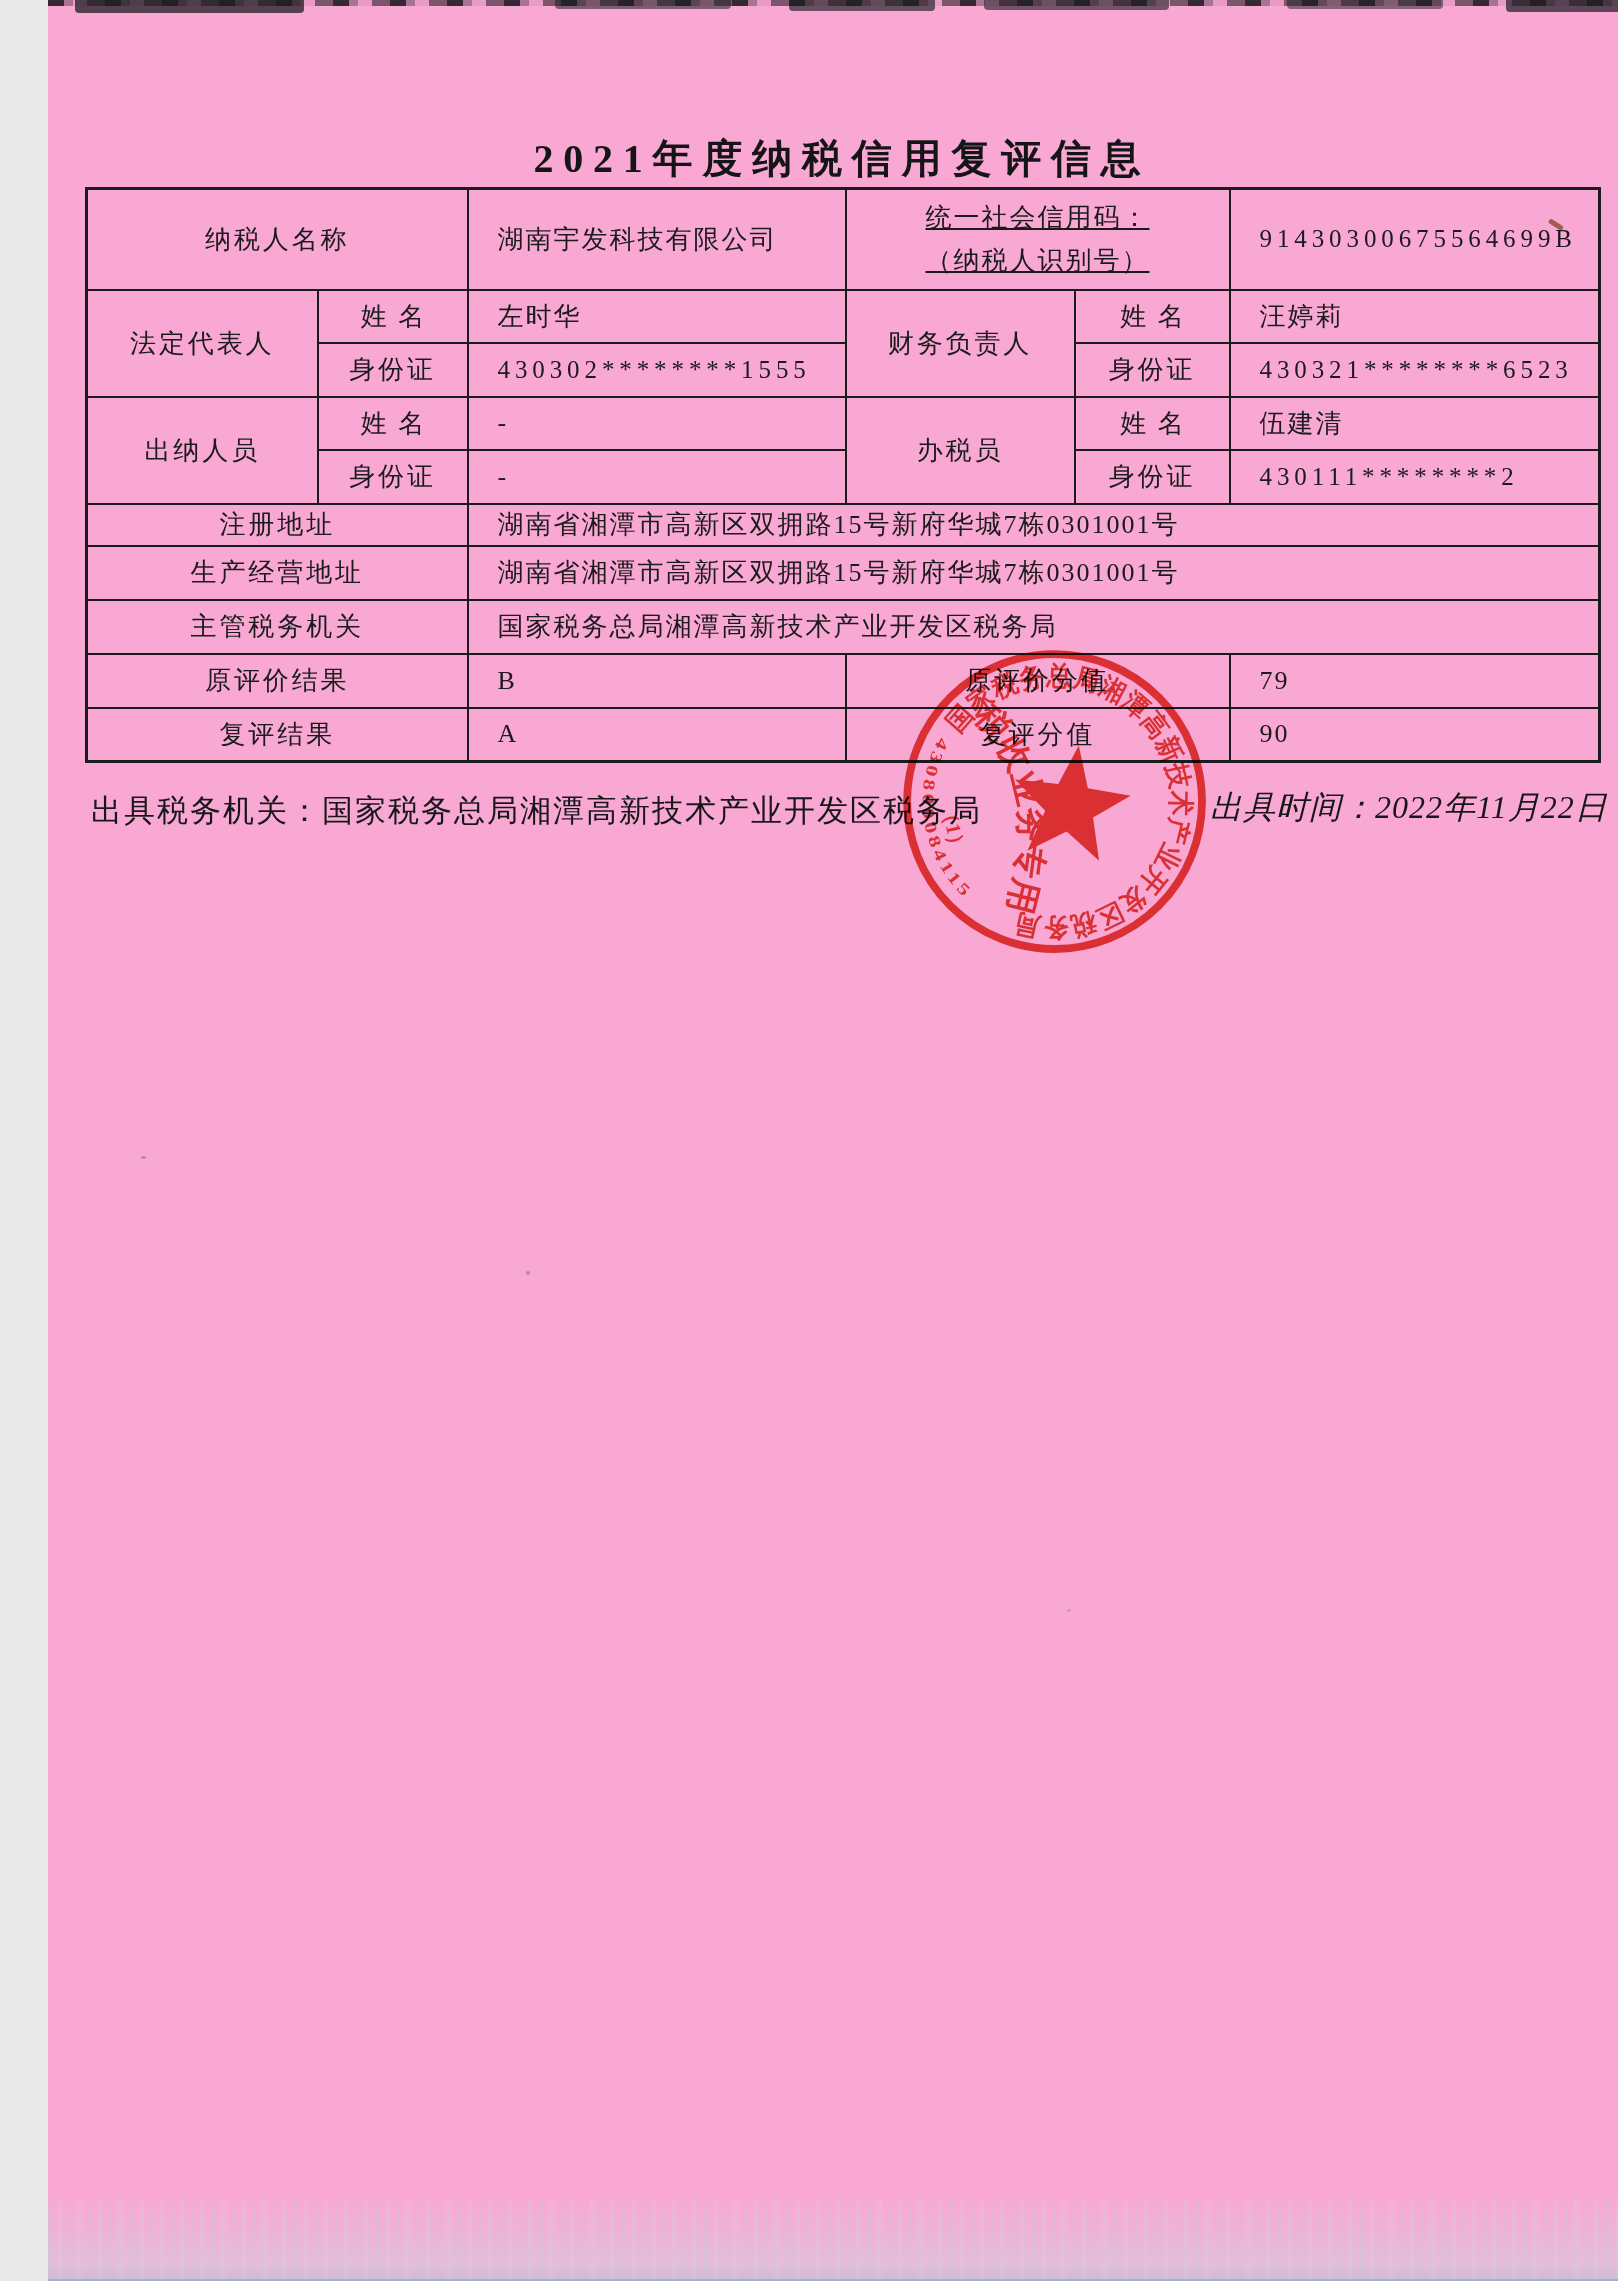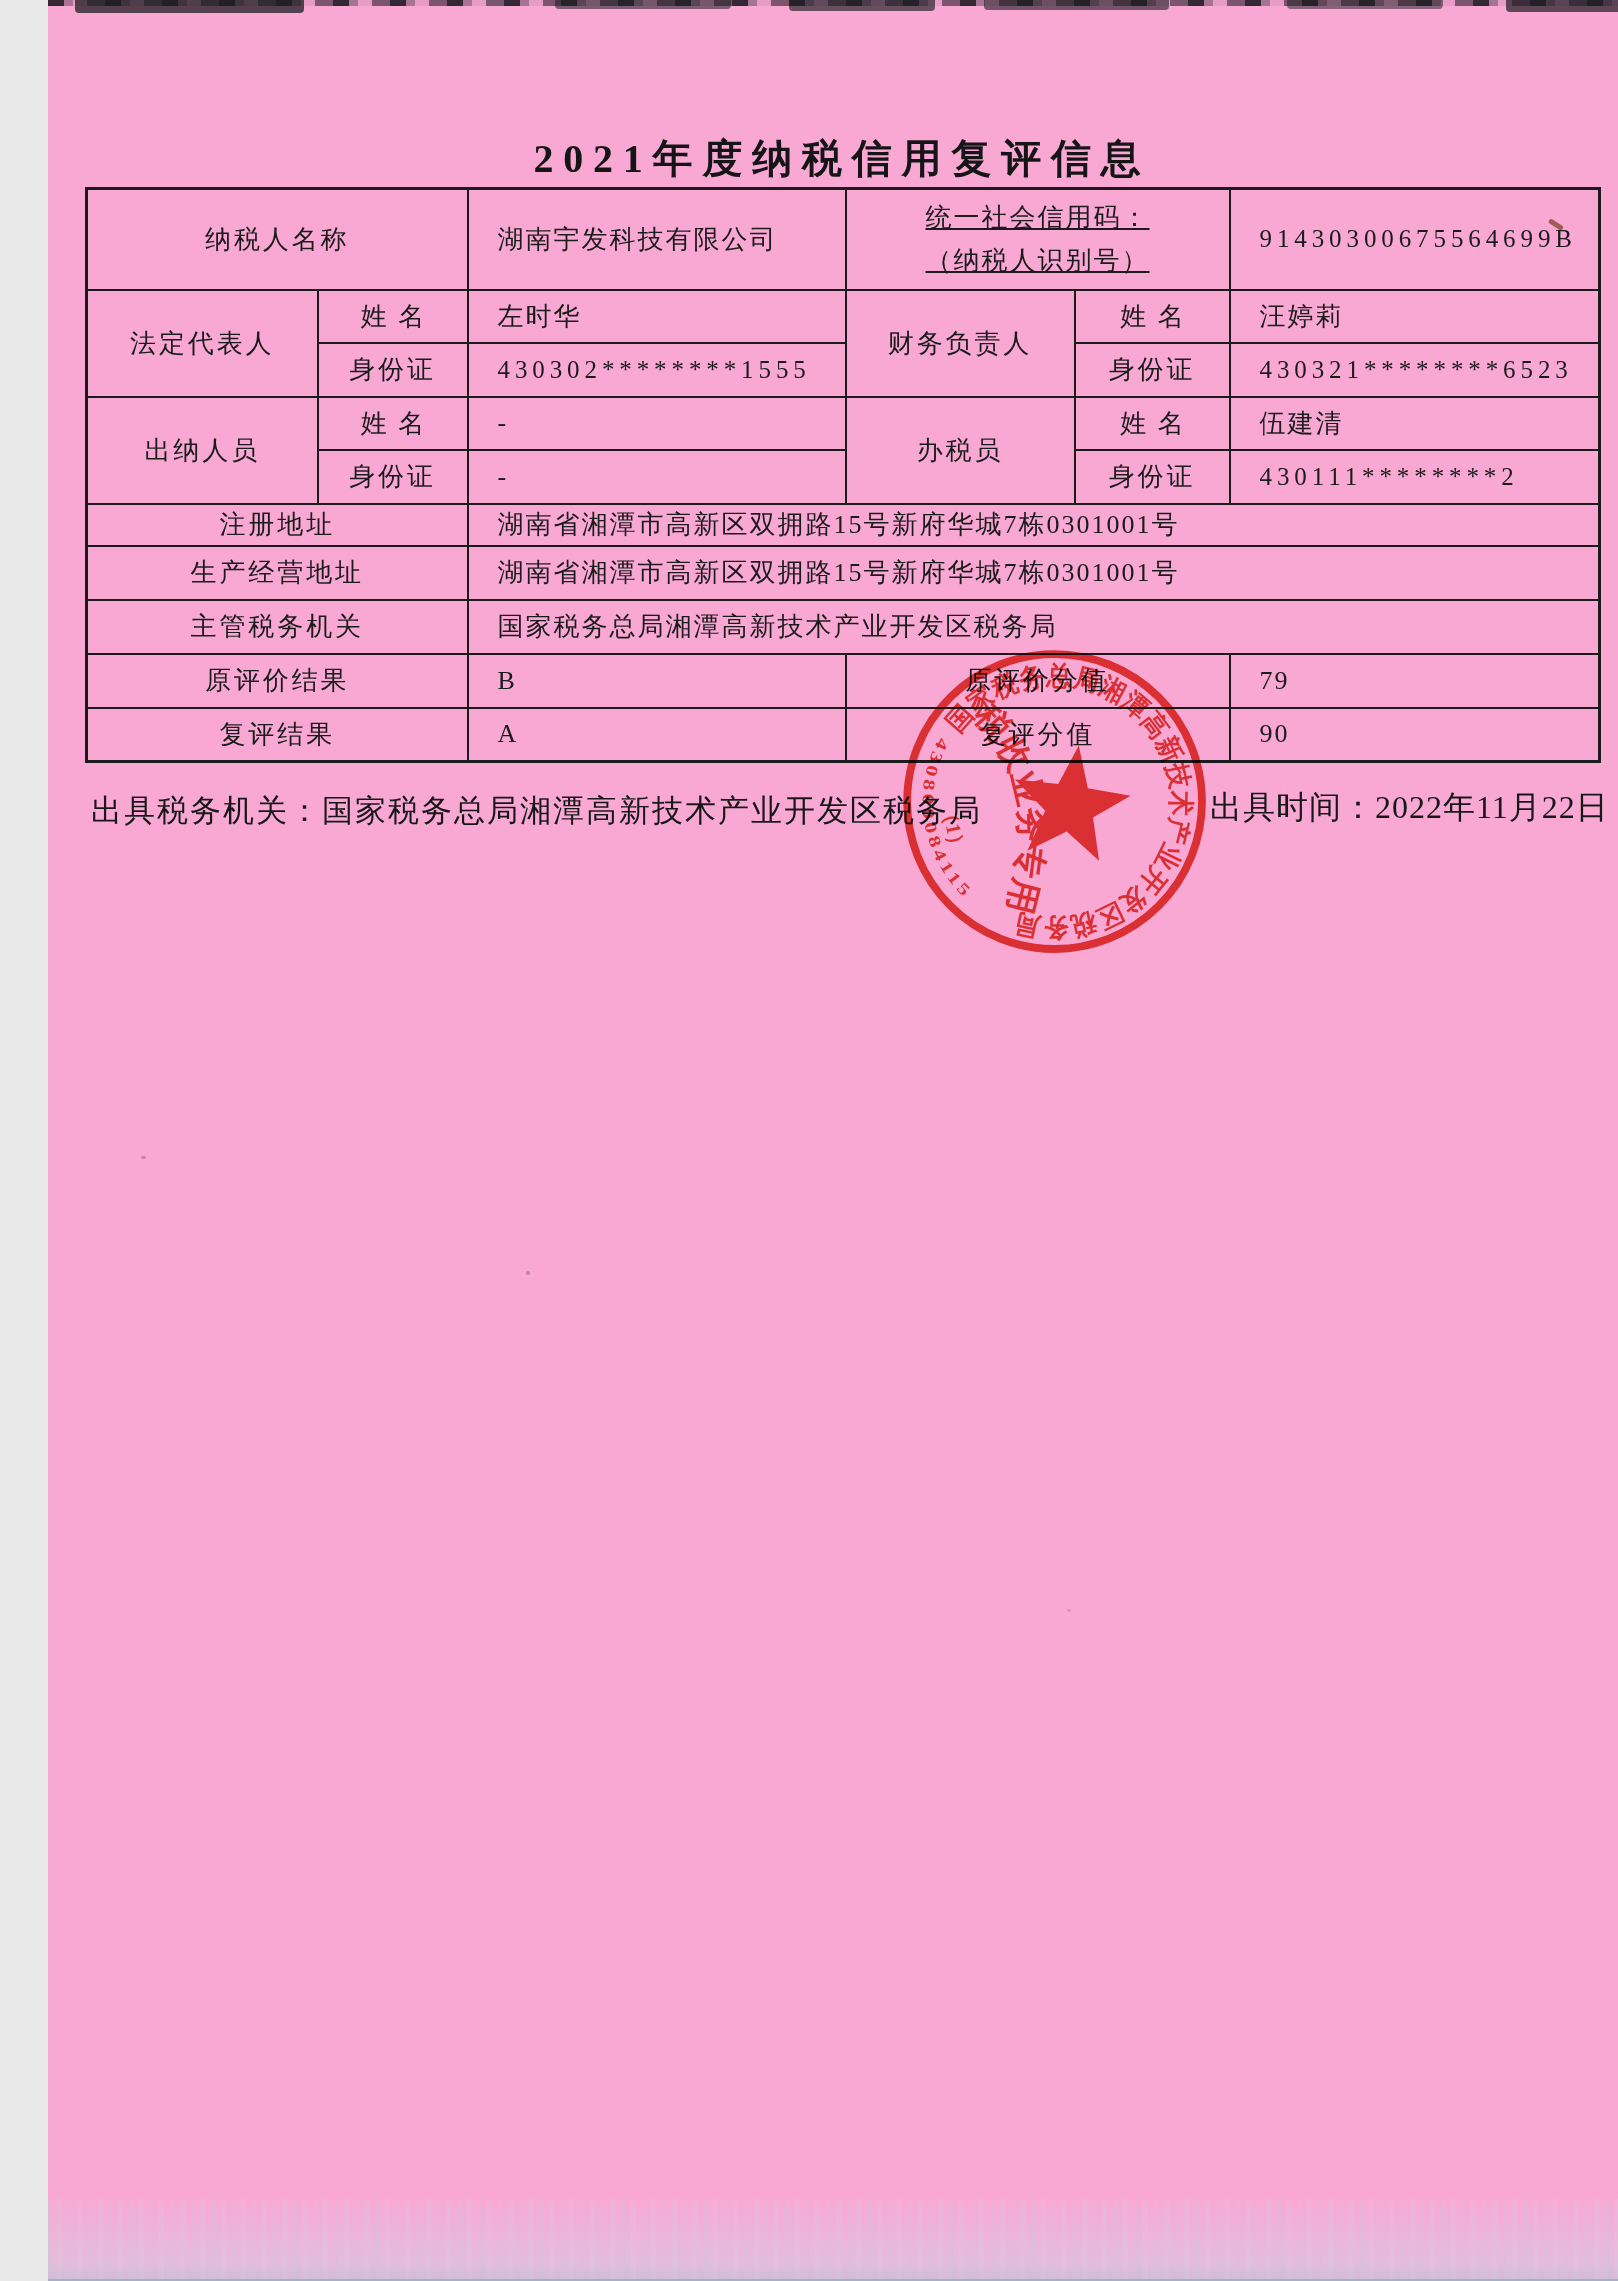--- a/index.html
+++ b/index.html
@@ -56,21 +56,21 @@
   .two-line{line-height:43px;letter-spacing:2px;text-decoration:underline;}
   .score{letter-spacing:8.8px;}
 
   
   .footer-left{
     position:absolute;left:43px;top:790px;
     font-size:31px;letter-spacing:2px;color:#17171a;
   }
   .footer-right{
     position:absolute;left:1162px;top:786px;
-    font-size:32px;letter-spacing:1px;color:#17171a;
+    font-size:32px;letter-spacing:1px;color:#17171a;font-style:italic;
   }
 
   
   .stamp{
     position:absolute;left:824px;top:619px;
     mix-blend-mode:multiply;opacity:.88;
   }
 </style>
 </head>
 <body>

